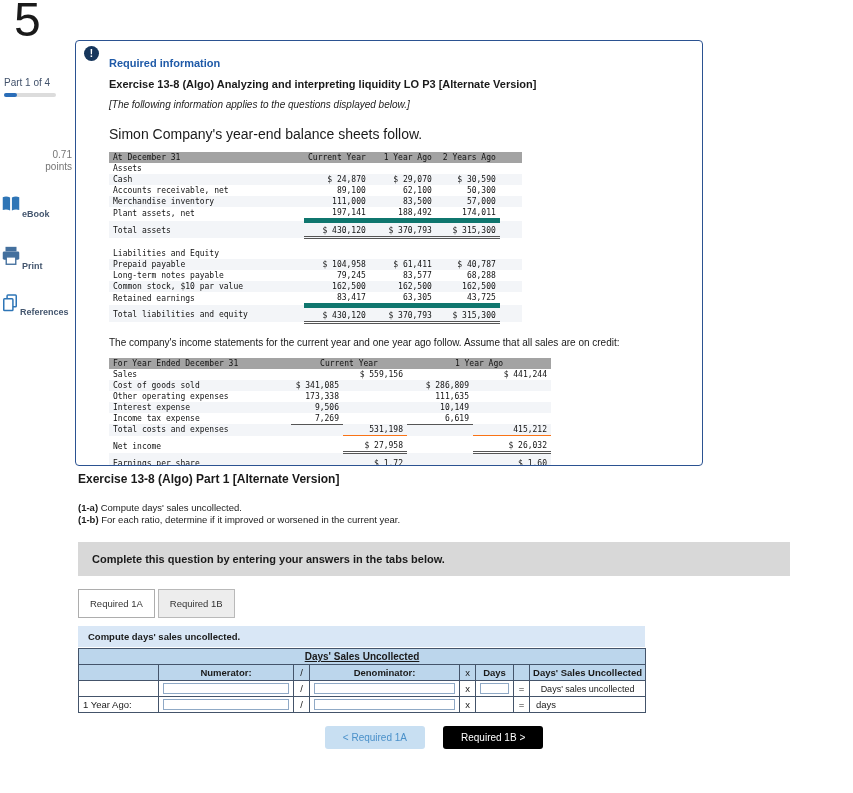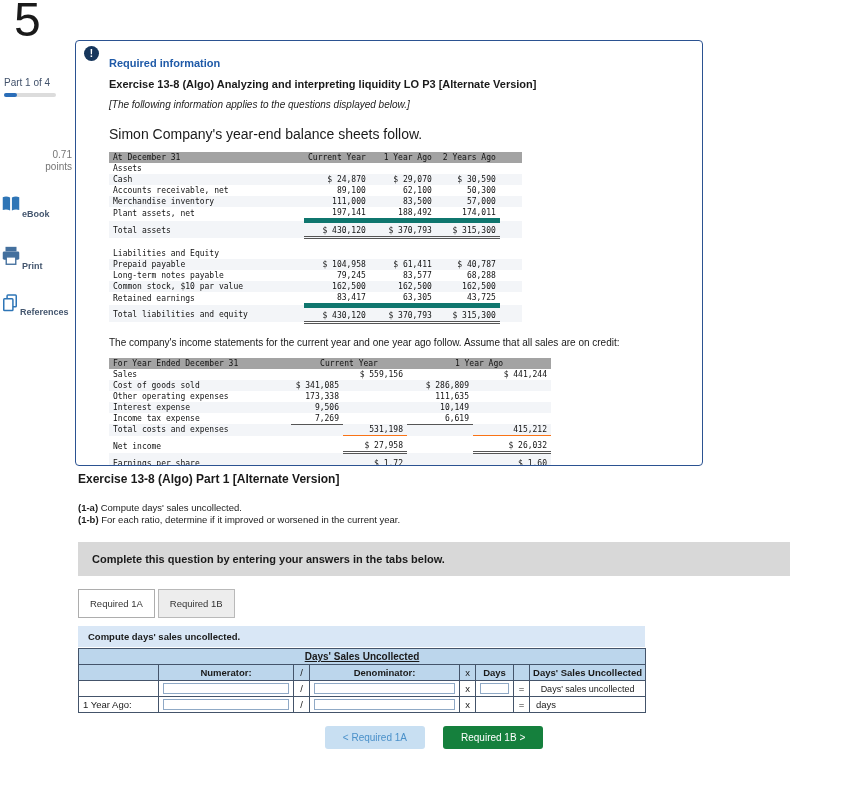--- a/index.html
+++ b/index.html
@@ -69,21 +69,21 @@
   .title-underline{text-decoration:underline;font-weight:bold;font-size:10px;}
   .ans td.sym{text-align:center;padding:0;font-weight:normal;}
   .ans tr.hdr td.sym{font-weight:normal;}
   .ans td.rowlab{text-align:left;padding-left:4px;}
   .ans td.res{text-align:center;font-size:9px;}
   .ans td.unit{text-align:left;padding-left:6px;}
   .cellin{width:calc(100% - 4px);height:11px;margin:1px 2px;border:1px solid #8fa9c6;padding:0 2px;box-sizing:border-box;display:block;font:9px "Liberation Sans",sans-serif;}
   .nav{width:712px;display:flex;justify-content:center;gap:18px;margin-top:13px;}
   .btn{border:none;border-radius:3px;font-size:10px;padding:6px 18px;cursor:pointer;font-family:"Liberation Sans",sans-serif;}
   .btn.prev{background:#c8dff2;color:#4a90c9;}
-  .btn.next{background:#15803d;color:#fff;}
+  .btn.next{background:#000000;color:#fff;}
 </style>
 </head>
 <body>
 
 <div class="qnum">5</div>
 
 <aside class="sidebar">
   <div class="part-label">Part 1 of 4</div>
   <div class="progress">
       <div class="fill" style="width:25%"></div>

